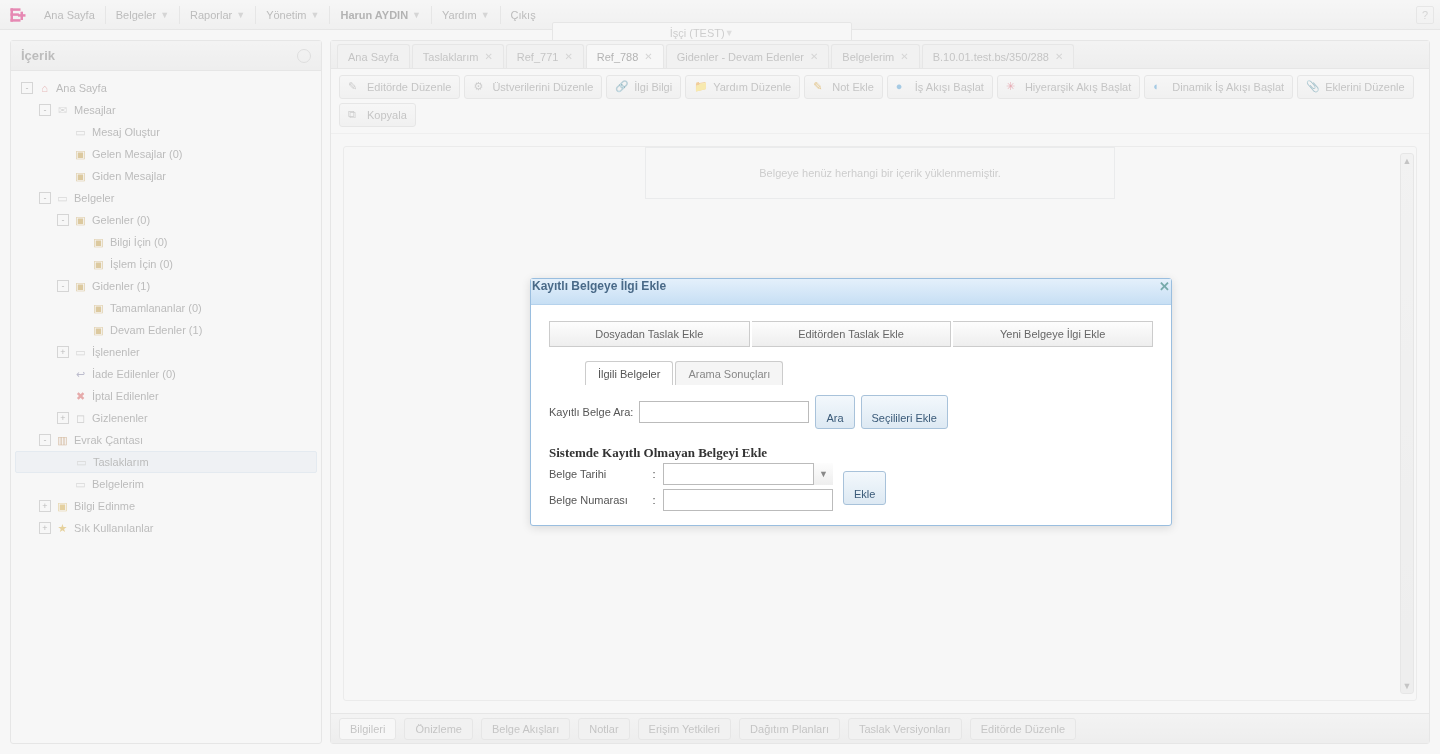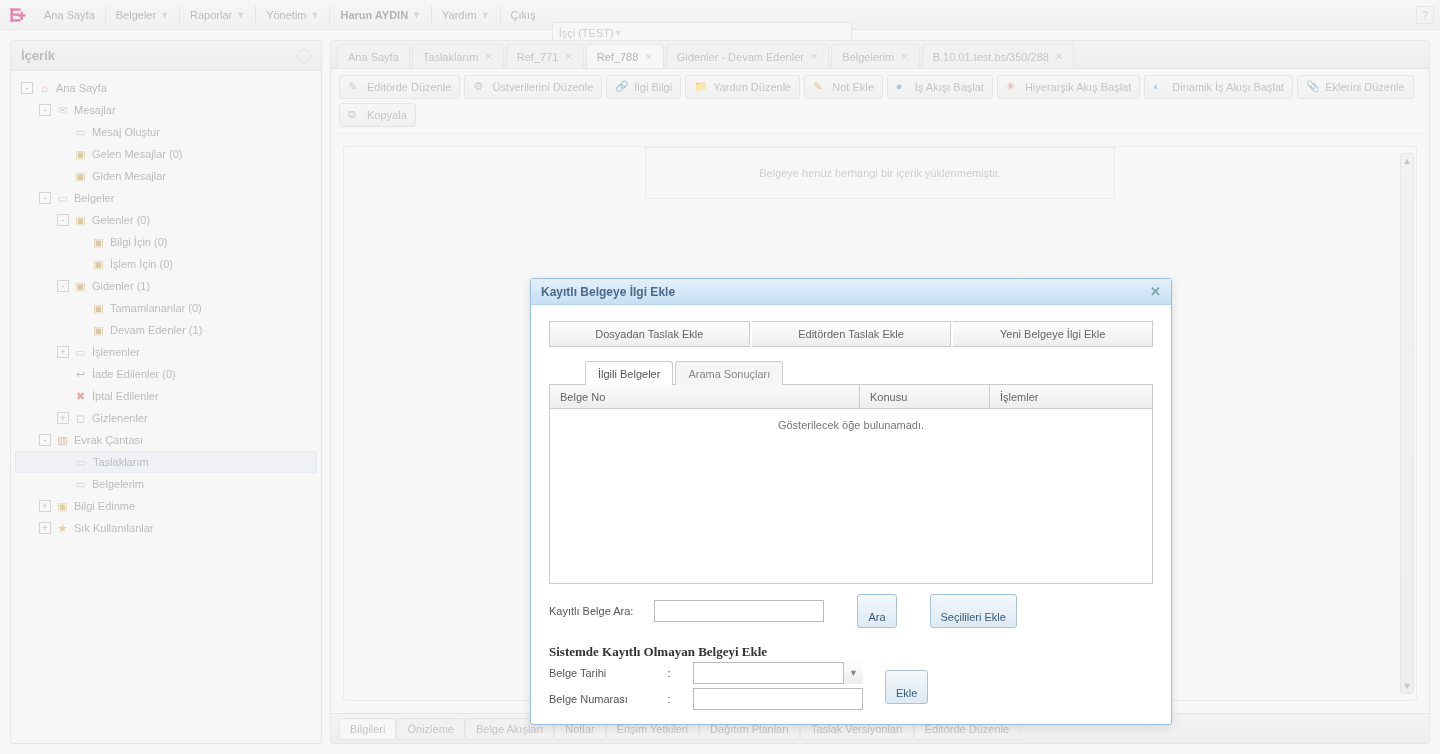--- a/index.html
+++ b/index.html
@@ -4,21 +4,21 @@
 <style>
 * { box-sizing: border-box; margin: 0; padding: 0; }
 body { font-family: Tahoma, Arial, sans-serif; font-size: 11px; color: #444; background: #fff; overflow: hidden; width: 1440px; height: 754px; position: relative; }
 .topbar { height: 30px; background: linear-gradient(#fdfdfd,#f1f1f1); border-bottom: 1px solid #ddd; display: flex; align-items: center; padding: 0 6px; gap: 2px; }
 .logo { width: 24px; height: 24px; display: flex; align-items: center; justify-content: center; margin-right: 4px; }
 .logo svg { width: 20px; height: 20px; }
 .topbar .sep { width: 1px; height: 18px; background: #ddd; margin: 0 2px; }
 .menu-btn { height: 22px; padding: 0 8px; display: flex; align-items: center; gap: 4px; color: #888; cursor: pointer; border-radius: 2px; }
 .menu-btn .chev { font-size: 9px; color: #bbb; }
 .menu-btn.bold { color: #777; font-weight: bold; }
-.user-dd { width: 300px; height: 22px; border: 1px solid #ddd; background: #fff; display: flex; align-items: center; padding: 0 6px; color: #aaa; justify-content: flex-start; margin-left: 6px; border-radius: 2px; margin-top: 36px; }
+.user-dd { width: 300px; height: 22px; border: 1px solid #ddd; background: #fff; display: flex; align-items: center; padding: 0 6px; color: #aaa; justify-content: center; margin-left: 6px; border-radius: 2px; margin-top: 36px; }
 .user-dd .dd-ar { font-size: 9px; color: #ccc; }
 .help-btn { margin-left: auto; width: 18px; height: 18px; border: 1px solid #ddd; color: #bbb; display: flex; align-items: center; justify-content: center; border-radius: 2px; cursor: pointer; }
 .main { display: flex; position: absolute; top: 30px; left: 0; right: 0; bottom: 0; padding: 10px; gap: 8px; }
 .sidebar { width: 312px; border: 1px solid #ddd; border-radius: 3px; display: flex; flex-direction: column; background: #fff; }
 .sidebar-hdr { height: 30px; background: linear-gradient(#f7f7f7,#ececec); border-bottom: 1px solid #ddd; display: flex; align-items: center; padding: 0 10px; font-weight: bold; color: #888; font-size: 13px; justify-content: space-between; }
 .sidebar-hdr .refresh-ic { width: 14px; height: 14px; border: 1px solid #ccc; border-radius: 50%; display: inline-block; }
 .tree { flex: 1; padding: 6px 4px; overflow: auto; }
 .tree-node { display: flex; align-items: center; height: 22px; padding-left: 4px; gap: 4px; color: #888; cursor: pointer; }
 .tree-node.selected { background: #eef3f8; border: 1px solid #d8e4f0; border-radius: 2px; }
 .tree-node .exp { width: 12px; height: 12px; border: 1px solid #bbb; background: #fff; color: #888; font-size: 9px; line-height: 10px; text-align: center; display: inline-block; }
@@ -52,48 +52,48 @@
 .tic.dyn::before { content:"◐"; color:#5aa5d8; }
 .tic.att::before { content:"📎"; color:#aaa; font-size:11px; }
 .tic.copy::before { content:"⧉"; color:#aaa; }
 .body-area { flex: 1; padding: 12px; position: relative; }
 .body-inner { border: 1px solid #e6e6e6; height: 100%; border-radius: 3px; position: relative; overflow: hidden; }
 .body-scroll { position: absolute; right: 2px; top: 6px; bottom: 6px; width: 14px; background: linear-gradient(#f4f4f4,#ececec); border: 1px solid #ddd; border-radius: 3px; }
 .body-scroll .up, .body-scroll .dn { height: 14px; display:flex; align-items:center; justify-content:center; color:#999; font-size:9px; }
 .body-scroll .dn { position:absolute; bottom:0; left:0; right:0; }
 .draft-hdr { width: 470px; margin: 10px auto 0; height: 32px; background: #eef0f2; display: flex; align-items: center; justify-content: center; color: #999; font-size: 12px; border: 1px solid #e4e6e8; border-bottom: none; }
 .draft-body { width: 470px; margin: 0 auto; height: 52px; border: 1px solid #e4e6e8; display: flex; align-items: center; justify-content: center; color: #aaa; font-size: 11px; }
-.footer-tabs { height: 30px; border-top: 1px solid #ddd; background: linear-gradient(#f7f7f7,#ececec); display: flex; align-items: center; padding: 0 8px; gap: 0; }
+.footer-tabs { height: 30px; border-top: 1px solid #ddd; background: linear-gradient(#f7f7f7,#ececec); display: flex; align-items: center; padding: 0 8px; gap: 8px; }
 .ftab { height: 22px; padding: 0 10px; border: 1px solid #ddd; border-radius: 3px; background: #f3f3f3; color: #999; display: flex; align-items: center; cursor: pointer; font-size: 11px; }
 .ftab.active { background: #fff; }
 .modal-mask { position: absolute; inset: 0; background: rgba(240,240,240,0.5); }
 .modal { position: absolute; left: 530px; top: 278px; width: 642px; border: 1px solid #9abedf; border-radius: 3px; background: #fff; box-shadow: 0 2px 10px rgba(0,0,0,0.12); }
-.modal-hdr { height: 26px; background: linear-gradient(#e4f0fb,#c7dff4); border-bottom: 1px solid #b5d2ec; display: flex; align-items: center; padding: 0 10px; justify-content: space-between; color: #4a6a88; font-weight: bold; font-size: 12px; gap: 48px; }
+.modal-hdr { height: 26px; background: linear-gradient(#e4f0fb,#c7dff4); border-bottom: 1px solid #b5d2ec; display: flex; align-items: flex-start; padding: 0 1px; justify-content: space-between; color: #4a6a88; font-weight: bold; font-size: 12px; gap: 48px; }
 .modal-hdr .mx { color: #7aa; cursor: pointer; font-size: 13px; }
 .modal-body { padding: 16px 18px 10px; }
 .mbtns { display: flex; gap: 2px; margin-bottom: 14px; }
 .mbtn { flex: 1; height: 26px; border: 1px solid #ccc; background: linear-gradient(#fdfdfd,#eee); display: flex; align-items: center; justify-content: center; color: #666; cursor: pointer; font-size: 11px; }
 .mbtn + .mbtn { border-left: none; }
 .mtabs { display: flex; gap: 2px; }
 .mtab { height: 24px; padding: 0 12px; border: 1px solid #ccc; border-bottom: none; background: #f5f5f5; color: #888; display: flex; align-items: center; border-radius: 3px 3px 0 0; cursor: pointer; font-size: 11px; }
 .mtab.active { background: #fff; color: #555; position: relative; z-index: 2; margin-left: 36px; }
 .mgrid { border: 1px solid #ccc; height: 200px; margin-top: -1px; display: flex; flex-direction: column; }
 .mgrid-h { display: flex; height: 24px; border-bottom: 1px solid #ccc; background: linear-gradient(#f9f9f9,#eee); }
 .mgrid-h > div { border-right: 1px solid #ccc; display: flex; align-items: center; padding: 0 10px; color: #666; font-size: 11px; }
 .mgrid-h > div:last-child { border-right: none; }
 .mgrid-body { flex: 1; display: flex; align-items: flex-start; justify-content: center; padding-top: 10px; color: #777; font-size: 11px; }
 .mform { margin-top: 10px; }
-.mform-row { display: flex; align-items: center; gap: 21px; margin-bottom: 4px; }
+.mform-row { display: flex; align-items: center; gap: 6px; margin-bottom: 4px; }
 .mform-row label { color: #555; font-size: 11px; }
 .mform-row .colon { width: 6px; text-align: center; }
 .minput { width: 170px; height: 22px; border: 1px solid #bbb; padding: 0 4px; font-size: 11px; }
 .mdate { position: relative; width: 170px; }
 .mdate input { width: 100%; height: 22px; border: 1px solid #bbb; padding: 0 20px 0 4px; font-size: 11px; }
 .mdate .cal { position: absolute; right: 0; top: 0; width: 20px; height: 22px; border-left: 1px solid #bbb; background: linear-gradient(#fdfdfd,#eee); display: flex; align-items: center; justify-content: center; color: #888; font-size: 9px; }
-.mbutton { height: 31px; padding: 16px 10px; border: 1px solid #a8c2da; border-radius: 3px; background: linear-gradient(#f3f8fc,#dde9f3); color: #3a5a78; cursor: pointer; font-size: 11px; margin-left: 12px; }
+.mbutton { height: 31px; padding: 16px 10px; border: 1px solid #a8c2da; border-radius: 3px; background: linear-gradient(#f3f8fc,#dde9f3); color: #3a5a78; cursor: pointer; font-size: 11px; }
 .sect-title { color: #333; font-weight: bold; margin: 16px 0 2px; font-size: 13px; font-family: Liberation Serif, serif; }
 </style>
 </head>
 <body>
 
 <div class="topbar">
   <div class="logo">
     <svg viewBox="0 0 24 24">
         <rect x="3" y="4" width="3" height="16" fill="#d27"></rect>
         <rect x="3" y="4" width="12" height="3" fill="#d27"></rect>
@@ -366,30 +366,20 @@
   <div class="modal-body">
     <div class="mbtns" id="mbtns">
         <div class="mbtn">Dosyadan Taslak Ekle</div>
         <div class="mbtn">Editörden Taslak Ekle</div>
         <div class="mbtn">Yeni Belgeye İlgi Ekle</div>
       </div>
     <div class="mtabs" id="mtabs">
         <div class="mtab active">İlgili Belgeler</div>
         <div class="mtab">Arama Sonuçları</div>
       </div>
-    <div class="mgrid">
-      <div class="mgrid-h" id="mgridh">
-          <div style="width: 310px;">Belge No</div>
-          <div style="width: 130px;">Konusu</div>
-          <div style="width: 138px;">İşlemler</div>
-        </div>
-      <div class="mgrid-body">
-          <span>Gösterilecek öğe bulunamadı.</span>
-        </div>
-    </div>
     <div class="mform">
       <div class="mform-row">
         <label>Kayıtlı Belge Ara:</label>
         <input class="minput" style="">
         <button class="mbutton">Ara</button>
         <button class="mbutton">Seçilileri Ekle</button>
       </div>
       <div class="sect-title">Sistemde Kayıtlı Olmayan Belgeyi Ekle</div>
       <div style="display:flex;align-items:flex-start;gap:10px">
         <div>

